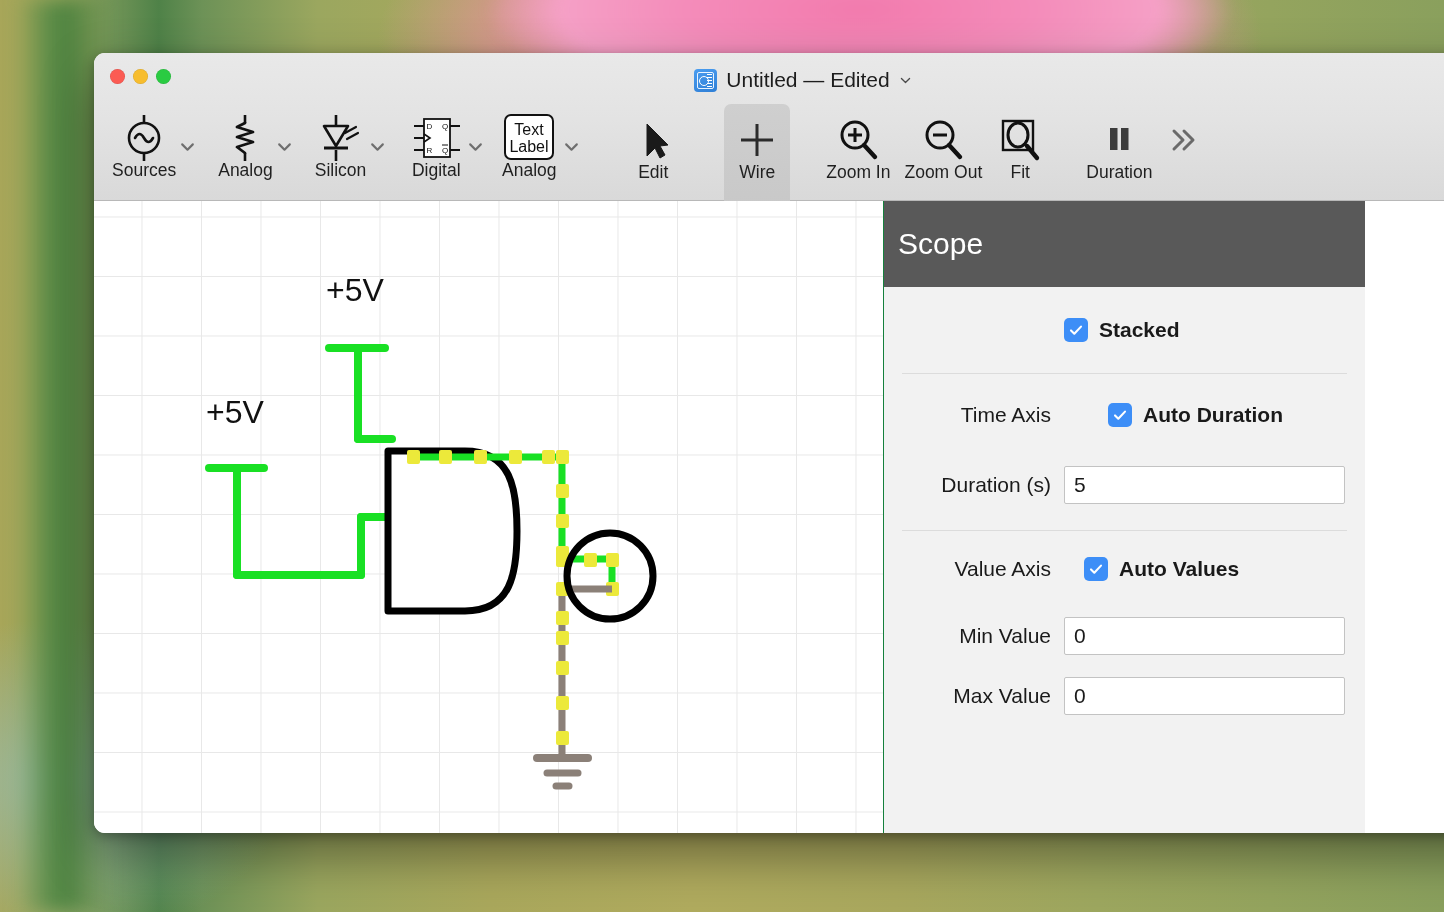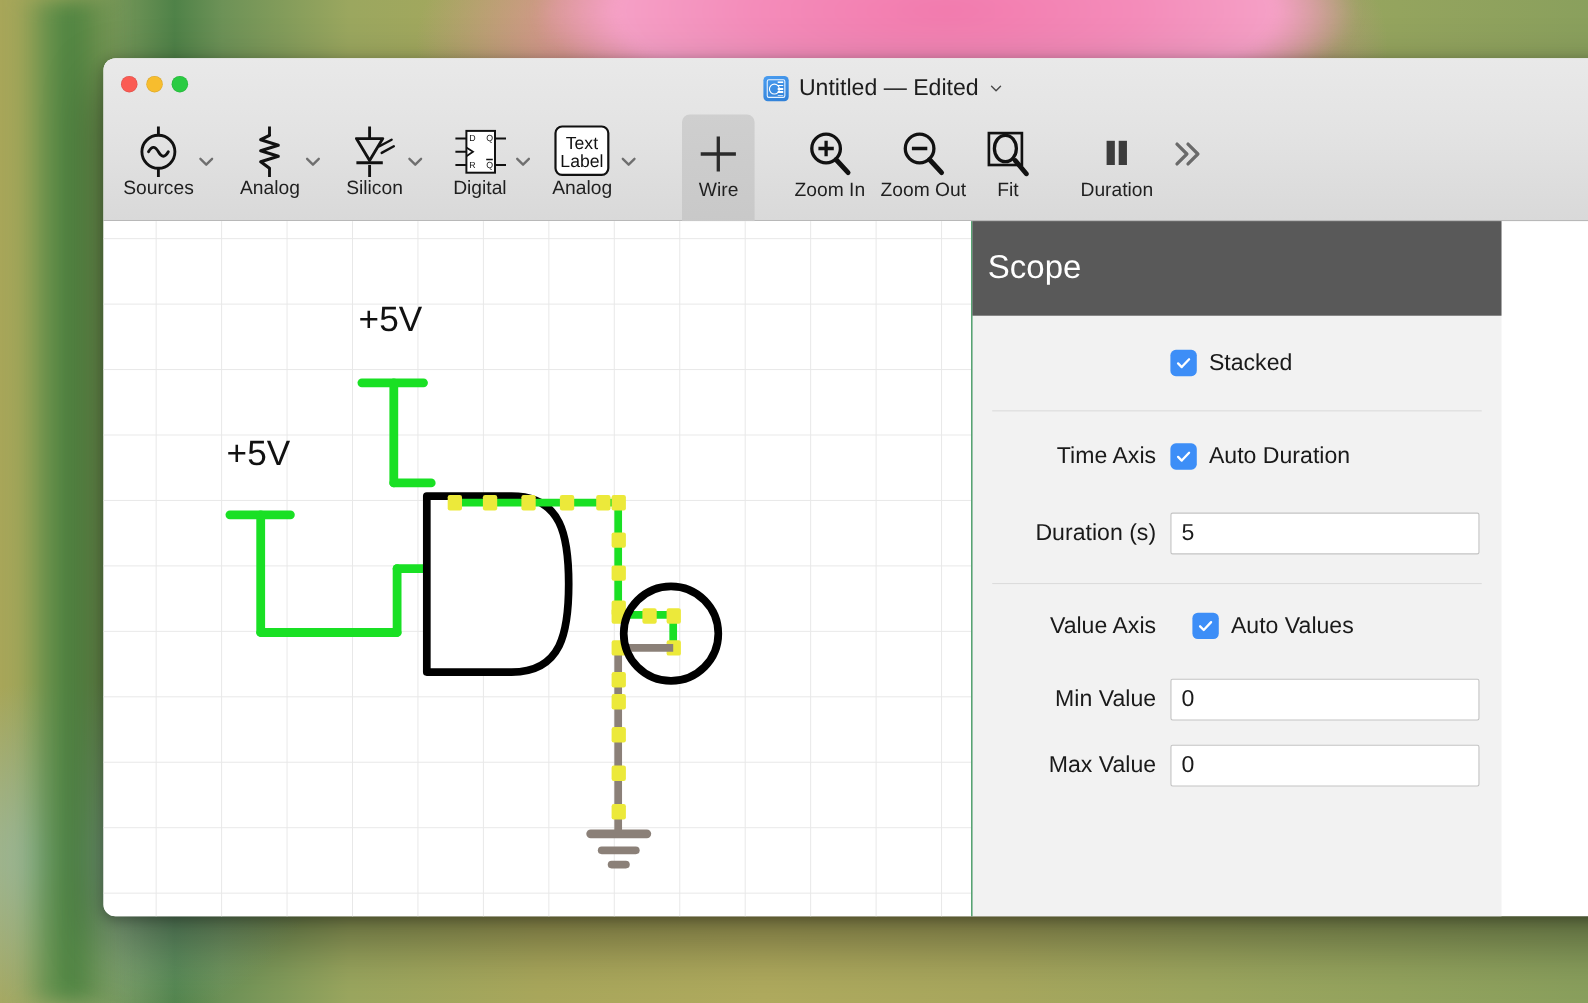--- a/index.html
+++ b/index.html
@@ -129,21 +129,21 @@
   #scopehead{
     height:86px;background:#595959;display:flex;align-items:center;
     padding-left:14px;box-sizing:border-box;
   }
   #scopehead .h{font-size:30px;color:#fff;font-weight:400;}
   .row{display:flex;align-items:center;padding:0 20px;box-sizing:border-box;}
   .rowlabel{
     font-size:21px;color:#1a1a1a;text-align:right;width:160px;flex:0 0 auto;
     padding-right:13px;box-sizing:border-box;white-space:nowrap;
   }
-  .cbwrap{display:flex;align-items:center;gap:11px;}
+  .cbwrap{display:flex;align-items:center;gap:11px;font-weight:bold;}
   .cb{
     width:24px;height:24px;border-radius:5px;background:#3d8ef7;
     display:flex;align-items:center;justify-content:center;flex:0 0 auto;
   }
   .cb svg{width:16px;height:16px;}
   .cblabel{font-size:21px;color:#1a1a1a;white-space:nowrap;}
   .field{
     flex:1 1 auto;height:38px;background:#fff;border:1px solid #c3c3c3;
     border-radius:2px;display:flex;align-items:center;padding:0 9px;
     box-sizing:border-box;font-size:21px;color:#1a1a1a;
@@ -269,20 +269,28 @@
               <text x="31" y="40" text-anchor="middle" font-family="Liberation Sans" font-size="16" fill="#111">Label</text>
             </svg>
           </div>
           <div class="tlabel">Analog</div>
         </div>
         <svg class="chev" viewBox="0 0 16 16">
           <path d="M3 6 L8 11 L13 6" fill="none" stroke="#6f6f6f" stroke-width="2" stroke-linecap="round" stroke-linejoin="round"></path>
         </svg>
       </div>
 
+      <div class="titem" style="margin-left:42px;width:62px;">
+        <div class="glyph">
+          <svg width="34" height="50" viewBox="0 0 34 50">
+            <path d="M11 9 L11 41 L19 33 L24 43 L29 40 L24 31 L32 30 Z" fill="#1a1a1a" stroke="#1a1a1a" stroke-width="1" stroke-linejoin="round"></path>
+          </svg>
+        </div>
+        <div class="tlabel">Edit</div>
+      </div>
 
       <div class="titem selected" style="margin-left:40px;width:66px;">
         <div class="glyph">
           <svg width="40" height="46" viewBox="0 0 40 46">
             <line x1="20" y1="7" x2="20" y2="39" stroke="#2b2b2b" stroke-width="3"></line>
             <line x1="4" y1="23" x2="36" y2="23" stroke="#2b2b2b" stroke-width="3"></line>
           </svg>
         </div>
         <div class="tlabel">Wire</div>
       </div>
@@ -428,21 +436,21 @@
             <svg viewBox="0 0 16 16">
               <path d="M3 8.4 L6.3 11.7 L13 4.6" fill="none" stroke="#fff" stroke-width="2.1" stroke-linecap="round" stroke-linejoin="round"></path>
             </svg>
           </div>
           <div class="cblabel">Stacked</div>
         </div>
       </div>
 
       <div class="divider"></div>
 
-      <div class="row" style="height:82px;">
+      <div class="row" style="height:82px;gap:44px;">
         <div class="rowlabel">Time Axis</div>
         <div class="cbwrap">
           <div class="cb">
             <svg viewBox="0 0 16 16">
               <path d="M3 8.4 L6.3 11.7 L13 4.6" fill="none" stroke="#fff" stroke-width="2.1" stroke-linecap="round" stroke-linejoin="round"></path>
             </svg>
           </div>
           <div class="cblabel">Auto Duration</div>
         </div>
       </div>

